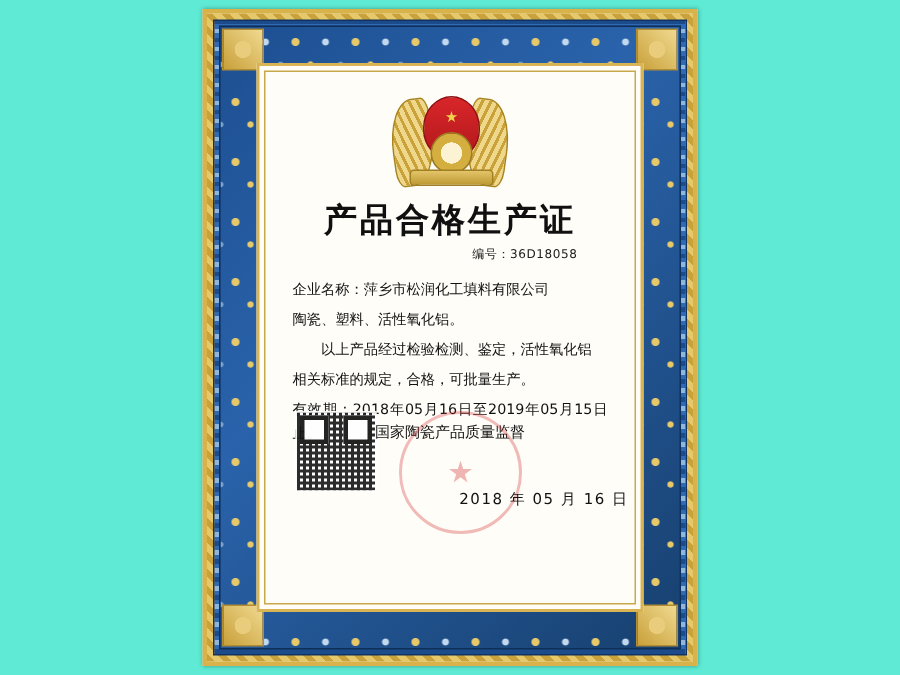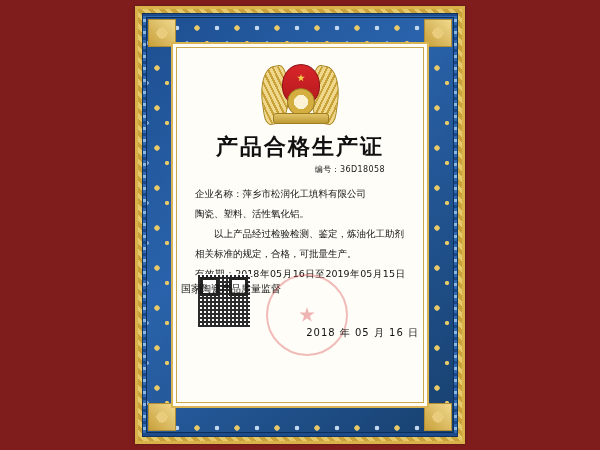--- a/index.html
+++ b/index.html
@@ -9,21 +9,21 @@
     height: 450px;
     overflow: hidden;
     background: #ffffff;
     font-family: "DejaVu Sans", "Liberation Sans", sans-serif;
   }
 
   #page {
     position: relative;
     width: 600px;
     height: 450px;
-    background: #7f1d1d;
+    background: #5eead4;
   }
 
   
   .cert-card {
     position: absolute;
     left: 135px;
     top: 6px;
     width: 330px;
     height: 438px;
     background: #f4f2e9;
@@ -237,21 +237,21 @@
   }
   .qr::before { left: 2px; top: 2px; }
   .qr::after  { right: 2px; top: 2px; }
 
   
   .issuer {
     position: absolute;
     left: 0;
     right: 0;
     top: 228px;
-    text-align: left;
+    text-align: center;
     font-size: 10px;
     line-height: 18px;
     color: #121212;
   }
   .issuer .line2 { letter-spacing: 1px; }
   .issue-date {
     position: absolute;
     left: 0;
     right: 0;
     top: 274px;
@@ -318,21 +318,21 @@
 
       <div class="cert-number">
         <span>编号：</span><span>36D18058</span>
       </div>
 
       <div class="body-block">
         <p class="body-line">
           <span>企业名称：</span><span>萍乡市松润化工填料有限公司</span>
         </p>
         <p class="body-line">陶瓷、塑料、活性氧化铝。</p>
-        <p class="body-line indent">以上产品经过检验检测、鉴定，炼油化工助剂</p>
+        <p class="body-line indent">以上产品经过检验检测、鉴定，活性氧化铝</p>
         <p class="body-line">相关标准的规定，合格，可批量生产。</p>
         <p class="body-line">
           <span>有效期：</span><span>2018年05月16日至2019年05月15日止。</span>
         </p>
       </div>
 
       <div class="qr"></div>
 
       <div class="issuer">
         <div class="line1">国家陶瓷产品质量监督</div>

